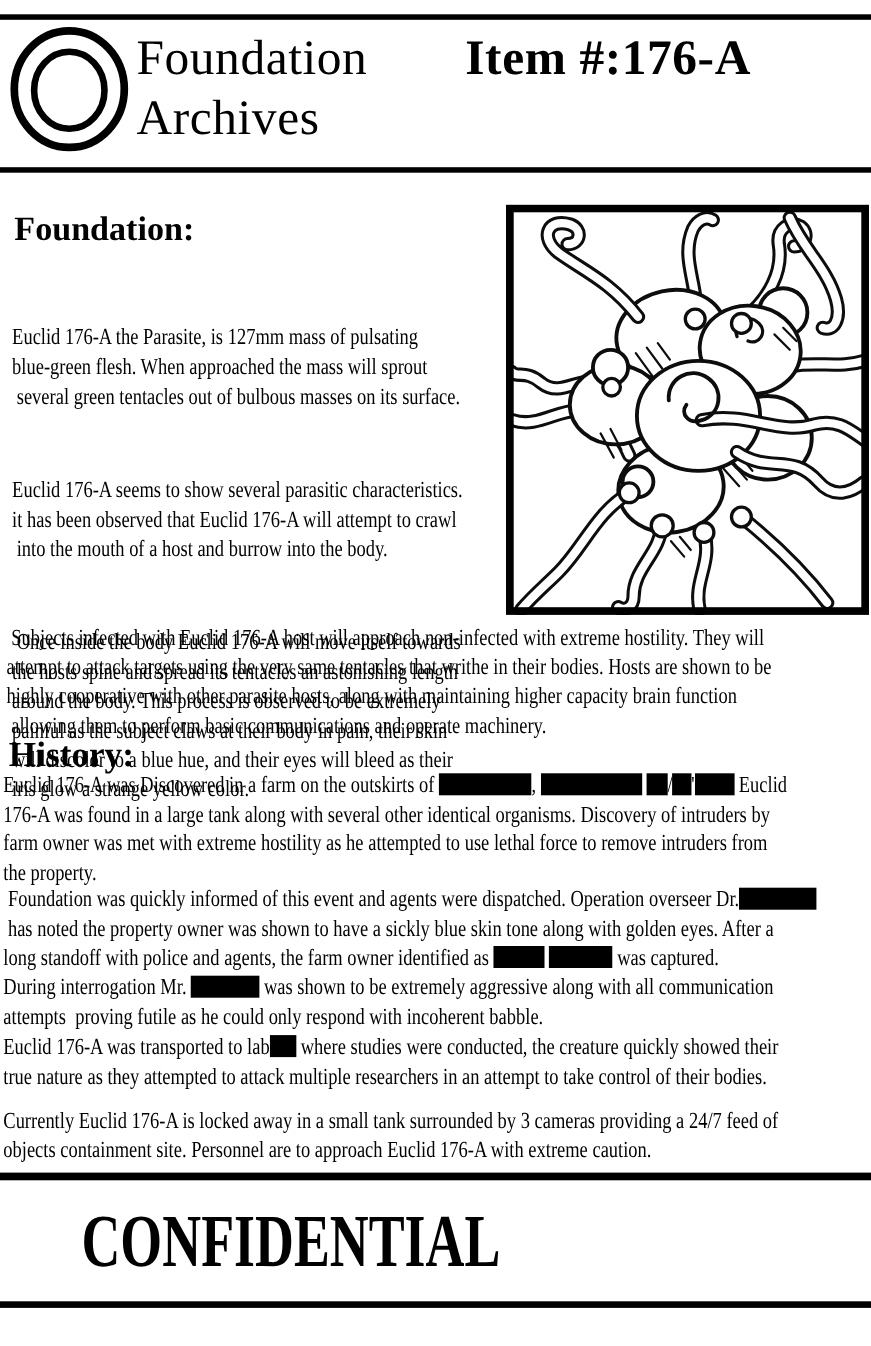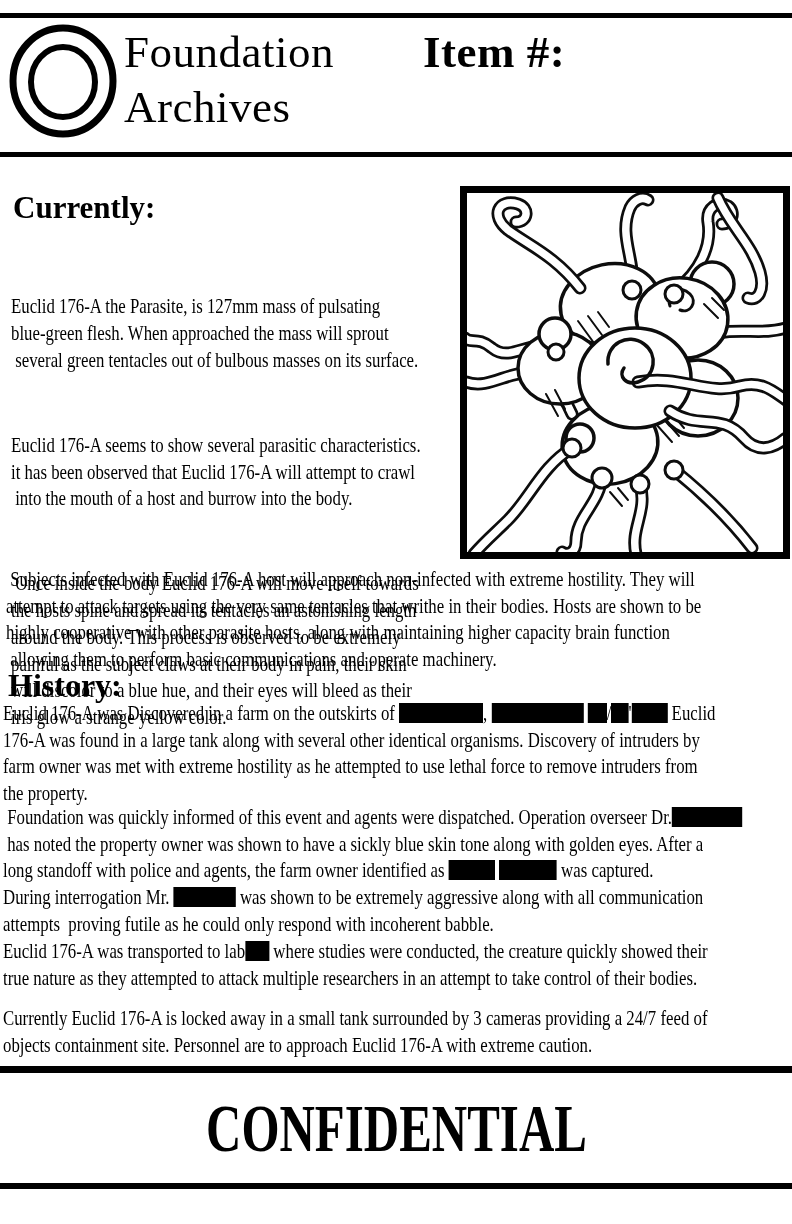--- a/index.html
+++ b/index.html
@@ -34,21 +34,21 @@
   #desc-wide{top:566px;}
   #hist-p1{top:700px;left:3px;}
   #hist-p2{top:804px;left:3px;}
   #hist-p3{top:938px;left:3px;}
   #hist-p4{top:1005px;left:3px;}
 
   .redact-bar{display:inline-block;height:20px;background:#000;vertical-align:-3px;}
 
   #figure-box{position:absolute;left:460px;top:186px;width:330px;height:373px;}
 
-  #confidential{position:absolute;left:0;top:1094px;width:792px;text-align:center;text-decoration:underline;}
+  #confidential{position:absolute;left:0;top:1094px;width:792px;text-align:left;text-decoration:underline;}
   #confidential span{display:inline-block;font-size:68px;line-height:68px;font-weight:bold;
     transform:scaleX(0.72);transform-origin:50% 50%;white-space:nowrap;}
 </style>
 </head>
 <body>
 
 <div class="rule" id="rule-top"></div>
 
 <svg id="logo" width="114" height="116" viewBox="0 0 114 116">
   <ellipse cx="57" cy="57" rx="50" ry="53" fill="none" stroke="#000" stroke-width="7"></ellipse>
@@ -56,26 +56,27 @@
 </svg>
 
 <div id="org-name">
   <div>Foundation</div>
   <div>Archives</div>
 </div>
 
 <div id="item-block">
   <div class="item-row">
     <span>Item #:</span>
+    <span>176-A</span>
   </div>
 </div>
 
 <div class="rule" id="rule-header"></div>
 
-<div class="section-heading" id="desc-heading">Currently:</div>
+<div class="section-heading" id="desc-heading">Foundation:</div>
 
 <div id="desc-col" class="body-text">
   <p>Euclid 176-A the Parasite, is 127mm mass of pulsating
 blue-green flesh. When approached the mass will sprout
  several green tentacles out of bulbous masses on its surface.</p>
   <p>Euclid 176-A seems to show several parasitic characteristics.
 it has been observed that Euclid 176-A will attempt to crawl
  into the mouth of a host and burrow into the body.</p>
   <p> Once inside the body Euclid 176-A will move itself towards
 the hosts spine and spread its tentacles an astonishing length

